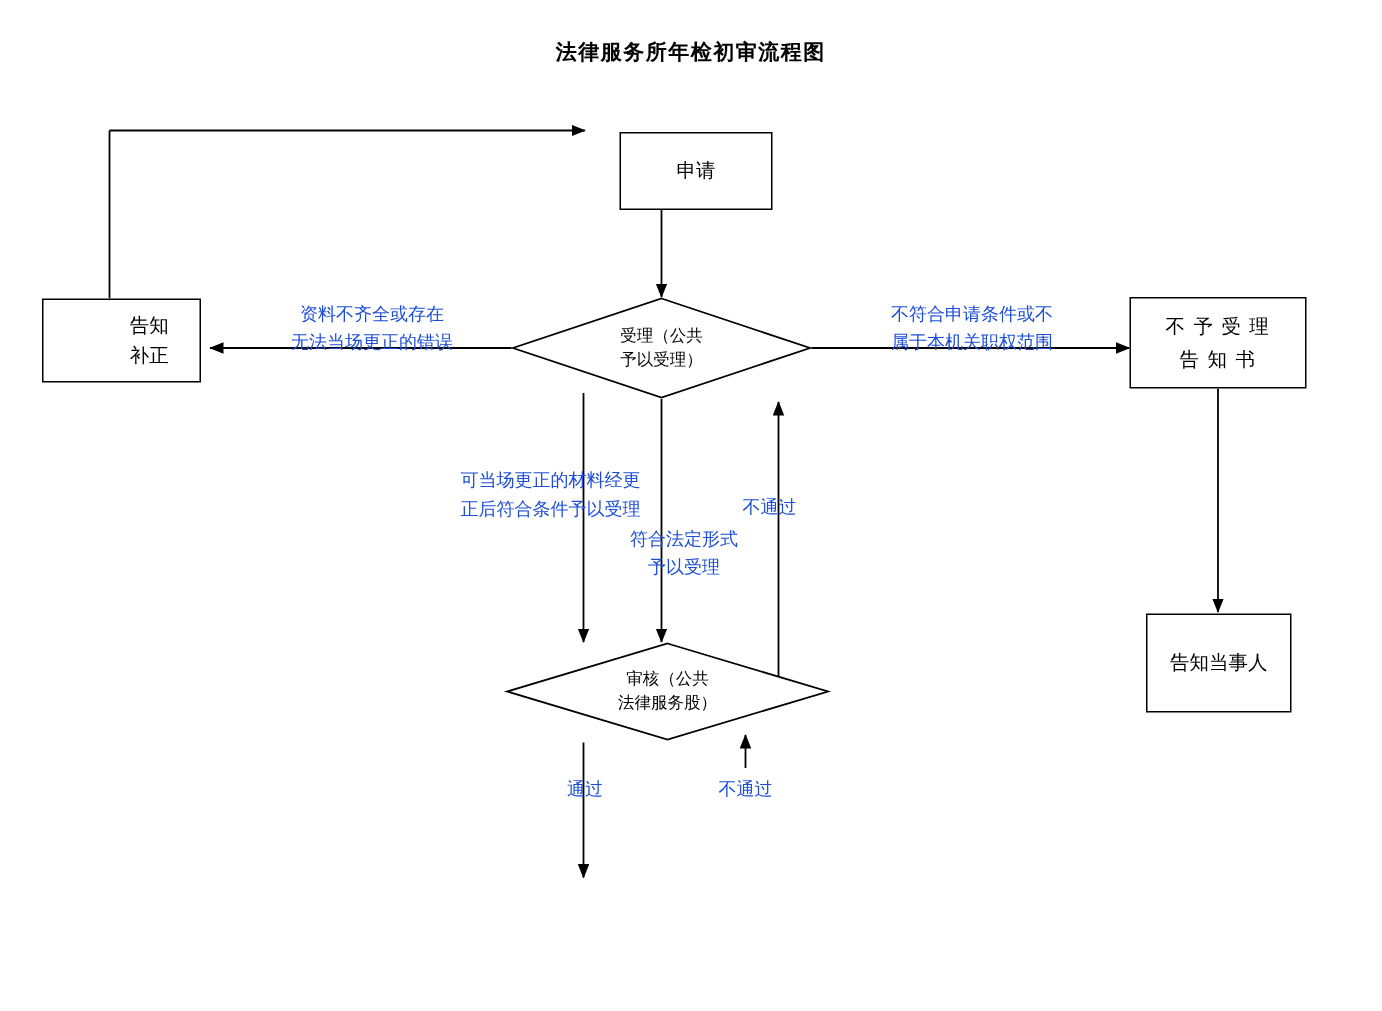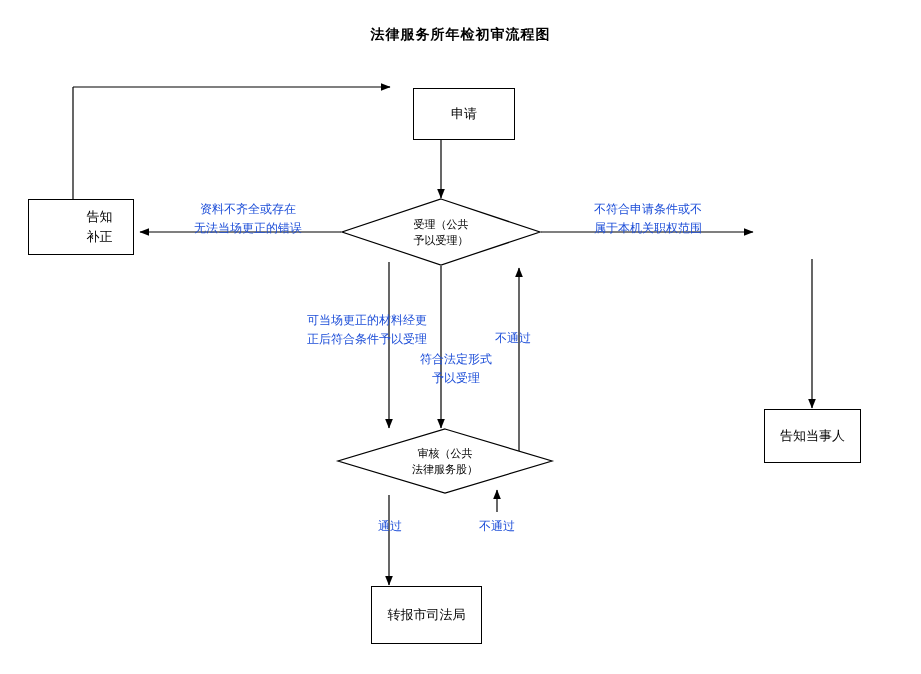--- a/index.html
+++ b/index.html
@@ -126,32 +126,33 @@
 补正</div>
 
   <div class="diamond-wrap" style="left:341px; top:198px; width:200px; height:68px;">
     <svg width="200" height="68" viewBox="0 0 200 68">
       <polygon points="100,1 199,34 100,67 1,34" fill="#fff" stroke="#000" stroke-width="1.2"></polygon>
     </svg>
     <div class="diamond-label">受理（公共
 予以受理）</div>
   </div>
 
+  <div class="node-box" style="left:753px; top:198px; width:118px; height:61px; letter-spacing:1px; line-height:22px;">不 予 受 理
+告 知 书</div>
 
-  <div class="node-box" style="left:764px; top:409px; width:97px; height:54px;">告知当事人</div>
+  <div class="node-box" style="left:764px; top:409px; width:97px; height:66px;">告知当事人</div>
 
   <div class="diamond-wrap" style="left:337px; top:428px; width:216px; height:66px;">
     <svg width="216" height="66" viewBox="0 0 216 66">
       <polygon points="108,1 215,33 108,65 1,33" fill="#fff" stroke="#000" stroke-width="1.2"></polygon>
     </svg>
     <div class="diamond-label">审核（公共
 法律服务股）</div>
   </div>
 
-  <div class="node-box" style="left:371px; top:586px; width:111px; height:58px;">转报市司法局</div>
 
   <div class="edge-label" style="left:172px; top:200px; width:152px;">资料不齐全或存在
 无法当场更正的错误</div>
 
   <div class="edge-label" style="left:572px; top:200px; width:152px;">不符合申请条件或不
 属于本机关职权范围</div>
 
   <div class="edge-label" style="left:286px; top:311px; width:162px; text-align:center;">可当场更正的材料经更
 正后符合条件予以受理</div>
 

